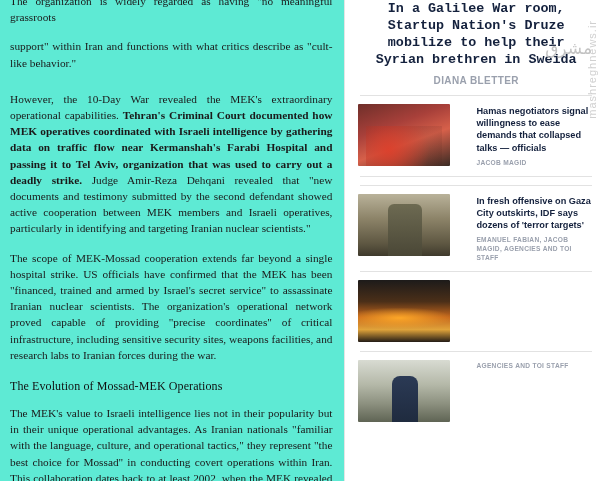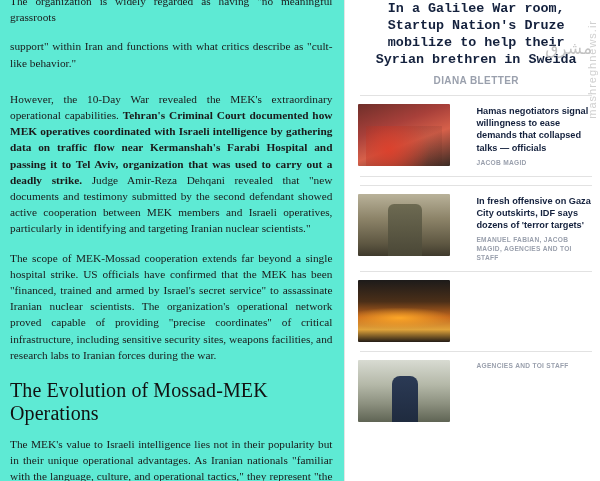--- a/index.html
+++ b/index.html
@@ -41,21 +41,21 @@
   .article p.first {
     margin-top: 0;
   }
   .clip-top {
     position: relative;
     top: -7px;
   }
   .article h2 {
     margin: 16px 0 11px 0;
     font-family: "Liberation Serif", serif;
-    font-size: 20px;
+    font-size: 12px;
     font-weight: 400;
     color: #111111;
     letter-spacing: 0.1px;
   }
   .bold {
     font-weight: bold;
   }
   .faded {
     color: #b9b9b9;
   }

